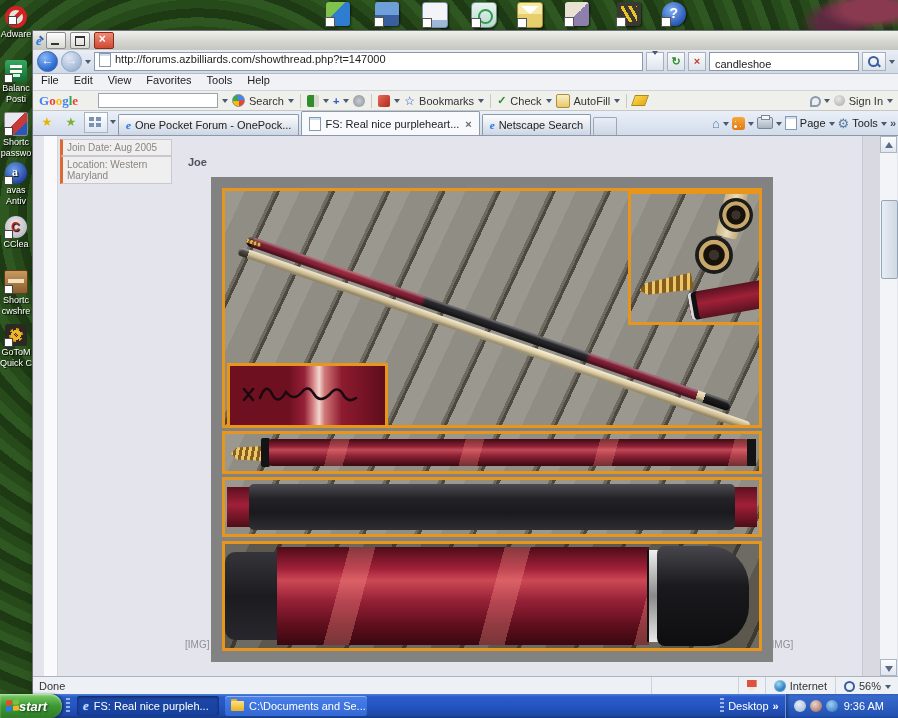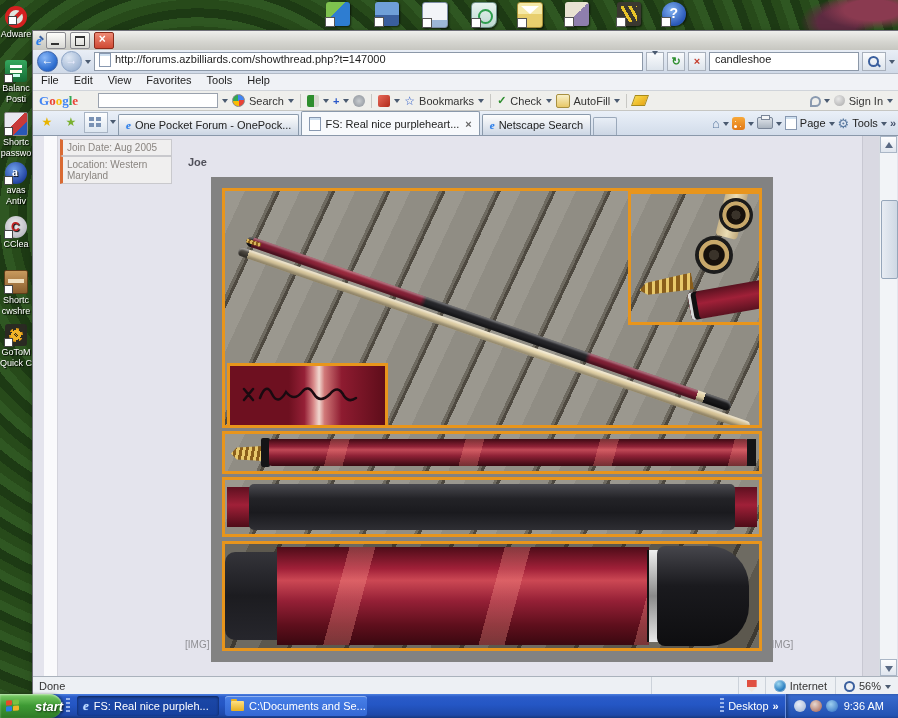--- a/index.html
+++ b/index.html
@@ -57,21 +57,21 @@
   
   .addrrow{height:23px;background:linear-gradient(180deg,#e9eef6,#d0dae8);border-bottom:1px solid #b2bac6;display:flex;align-items:center;gap:3px;padding:0 4px;flex:0 0 auto}
   .navbtn{width:19px;height:19px;border-radius:50%;border:1px solid #3a62a8;background:radial-gradient(circle at 35% 30%,#8ab8f8,#2f6fd0 65%,#1c4fa8);color:#fff;font:bold 12px/17px "Liberation Sans",sans-serif;text-align:center}
   .navbtn.dim{background:radial-gradient(circle at 35% 30%,#dfe8f4,#a8bcd8 65%,#8aa2c4);border-color:#8aa2c4;color:#eef}
   .caret{width:0;height:0;border:3px solid transparent;border-top:4px solid #4a5a70;margin-top:4px}
   .addrfield{flex:1;height:17px;background:#fff;border:1px solid #8c98a8;display:flex;align-items:flex-start;gap:4px;padding:0 4px;font-size:11px;color:#222;white-space:nowrap;overflow:hidden}
   .pageico{width:10px;height:12px;background:#fff;border:1px solid #8898b0;box-shadow:inset 0 2px 0 #cfe0f0;flex:0 0 auto}
   .sq-btn{width:16px;height:17px;border:1px solid #a8b0bc;background:linear-gradient(180deg,#fafbfd,#dde4ec);text-align:center;font-size:11px;line-height:16px}
   .refresh{color:#2e8e2e;font-weight:bold}
   .stopx{color:#c43a2a;font-weight:bold}
-  .searchfield{width:138px;height:17px;background:#fff;border:1px solid #8c98a8;font-size:11px;color:#222;display:flex;align-items:flex-start;padding:0 5px}
+  .searchfield{width:138px;height:17px;background:#fff;border:1px solid #8c98a8;font-size:11px;color:#222;display:flex;align-items:flex-end;padding:0 5px}
   .magbtn{width:22px;height:17px;border:1px solid #a8b0bc;background:linear-gradient(180deg,#fafbfd,#dde4ec);position:relative}
   .mag{position:absolute;left:5px;top:3px;width:7px;height:7px;border:2px solid #3a5f9e;border-radius:50%}
   .mag::after{content:"";position:absolute;left:6px;top:6px;width:5px;height:2px;background:#3a5f9e;transform:rotate(45deg)}
   
   .menurow{height:16px;background:#f0f2f6;border-bottom:1px solid #d0d4da;display:flex;align-items:flex-start;gap:15px;padding:0 8px;font-size:11px;color:#222;flex:0 0 auto}
   
   .googlerow{height:19px;background:#efefec;border-bottom:1px solid #c6c6c2;display:flex;align-items:center;gap:4px;padding:0 6px;font-size:11px;color:#333;flex:0 0 auto}
   .glogo{font:bold 13px "Liberation Serif",serif;letter-spacing:0;margin-right:16px}
   .glogo i{font-style:normal}
   .ginput{width:118px;height:13px;background:#fff;border:1px solid #9aa2ae}
@@ -145,21 +145,21 @@
   .p4sleeve::after{content:"";position:absolute;inset:0;background:repeating-linear-gradient(105deg,rgba(0,0,0,0) 0 70px,rgba(255,150,140,.32) 70px 95px,rgba(0,0,0,0) 95px 150px)}
   .p4ring{position:absolute;left:422px;top:6px;width:10px;bottom:6px;background:linear-gradient(180deg,#f0f0f0,#8a8a8a 50%,#e8e8e8);border-left:2px solid #111;border-right:2px solid #111}
   .p4cap{position:absolute;left:432px;top:2px;width:92px;bottom:2px;border-radius:8px 40px 40px 8px;background:linear-gradient(180deg,#46464c,#1a1a1e 40%,#0e0e10)}
   
   .statusbar{height:18px;background:#edf0f4;border-top:1px solid #aab2bc;display:flex;align-items:center;font-size:11px;color:#333;flex:0 0 auto}
   .scell{height:100%;display:flex;align-items:center;gap:4px;border-left:1px solid #ccd2da;padding:0 8px}
   .shield{width:10px;height:12px;background:linear-gradient(180deg,#e05040 0 55%,#f0e8e0 55%);clip-path:polygon(0 0,100% 0,100% 60%,50% 100%,0 60%)}
   .globe{width:12px;height:12px;border-radius:50%;background:radial-gradient(circle at 38% 32%,#9fd8f0,#2a7ec0 60%,#1a5a96);box-shadow:inset 0 0 0 1px rgba(255,255,255,.3)}
   
   .taskbar{position:absolute;left:0;top:694px;width:898px;height:24px;background:linear-gradient(180deg,#4e80e0,#2a5bc8 12%,#2456c4 45%,#1e48a8 88%,#16387e);display:flex;align-items:center}
-  .startbtn{width:62px;height:24px;border-radius:0 12px 12px 0;background:linear-gradient(180deg,#7fd06a,#3e9a34 48%,#2e7a26);display:flex;align-items:center;gap:16px;padding-left:6px;box-sizing:border-box;color:#fff;font:bold italic 13px "Liberation Sans",sans-serif;text-shadow:1px 1px 2px rgba(0,0,0,.6);box-shadow:inset 0 1px 2px rgba(255,255,255,.5),2px 0 3px rgba(0,0,0,.4)}
+  .startbtn{width:62px;height:24px;border-radius:0 12px 12px 0;background:linear-gradient(180deg,#7fd06a,#3e9a34 48%,#2e7a26);display:flex;align-items:center;gap:0;padding-left:6px;box-sizing:border-box;color:#fff;font:bold italic 13px "Liberation Sans",sans-serif;text-shadow:1px 1px 2px rgba(0,0,0,.6);box-shadow:inset 0 1px 2px rgba(255,255,255,.5),2px 0 3px rgba(0,0,0,.4)}
   .flag{width:13px;height:12px;display:grid;grid-template-columns:6px 6px;grid-template-rows:5px 5px;gap:1px;transform:skewY(-6deg)}
   .flag i{border-radius:1px}
   .grip{width:4px;height:16px;margin:0 4px;background:repeating-linear-gradient(180deg,#9ab4ea 0 2px,rgba(0,0,0,0) 2px 4px)}
   .task{width:130px;height:20px;margin:0 3px;border-radius:3px;background:linear-gradient(180deg,#4880e8,#3468d4);box-shadow:inset 0 1px 0 rgba(255,255,255,.4);color:#fff;font-size:11px;display:flex;gap:5px;padding:0 6px;align-items:center;overflow:hidden;white-space:nowrap}
   .task.active{background:linear-gradient(180deg,#1c48a8,#16409e);box-shadow:inset 0 1px 3px rgba(0,0,0,.55)}
   .tfold{width:13px;height:10px;background:linear-gradient(180deg,#ffe082,#e8b020);border-radius:1px;position:relative;flex:0 0 auto}
   .tfold::before{content:"";position:absolute;left:0;top:-2px;width:6px;height:2px;background:#e8b020;border-radius:1px 1px 0 0}
   .tbright{margin-left:auto;display:flex;align-items:center;color:#fff;font-size:11px}
   .tray{display:flex;align-items:center;gap:4px;height:24px;padding:0 6px 0 8px;background:linear-gradient(180deg,#3a6cd0,#2050b0);border-left:1px solid #6a90e0;box-shadow:inset 2px 0 3px rgba(0,0,0,.3)}
   .trico{width:12px;height:12px;border-radius:50%}

